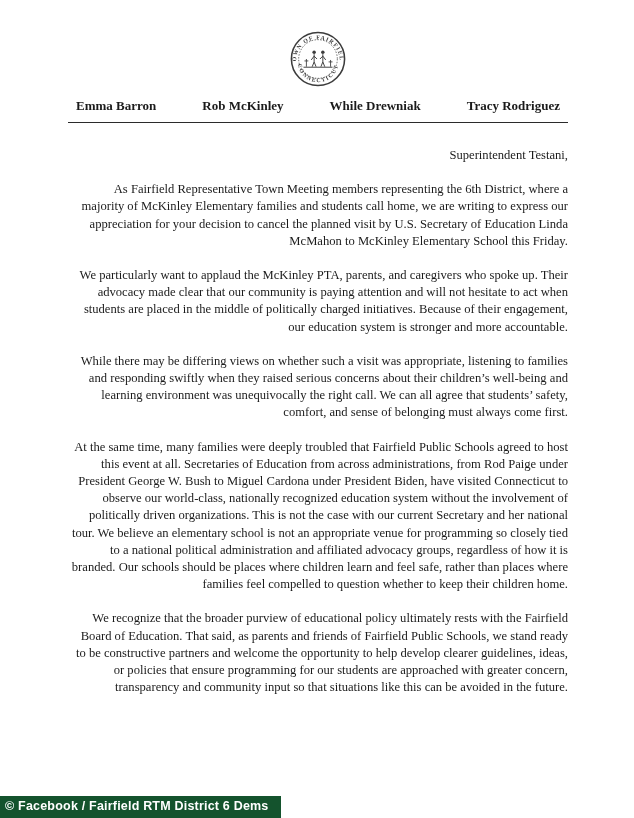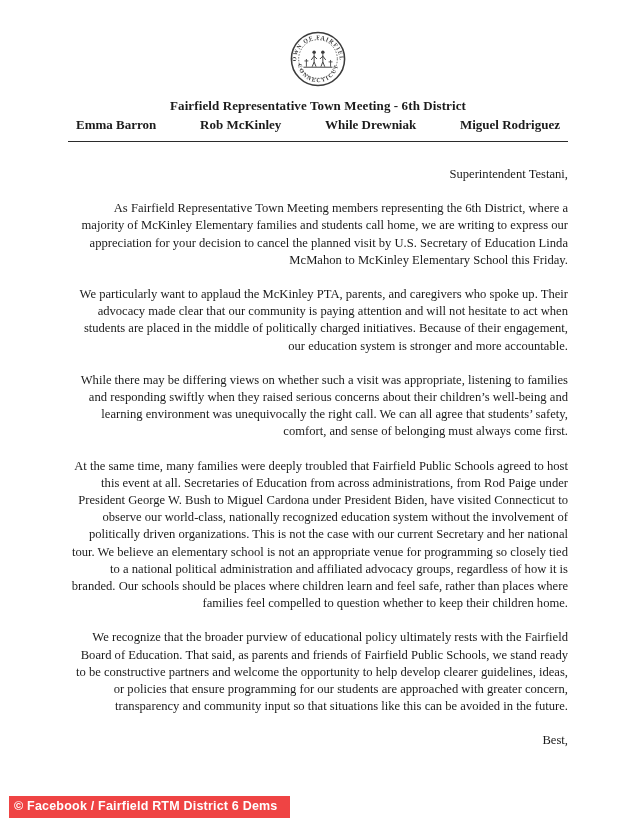--- a/index.html
+++ b/index.html
@@ -49,24 +49,24 @@
     line-height: 17.2px;
   }
   .body-text p {
     margin: 0 0 17px 0;
     text-align: right;
   }
   .salutation { margin-bottom: 17px; }
   .closing { margin: 0 0 17px 0; }
   .credit-bar {
     position: absolute;
-    left: 9px;
+    left: 0;
     bottom: 0;
     display: inline-block;
-    background: #ef4444;
+    background: #14532d;
     color: #ffffff;
     font-family: "Liberation Sans", sans-serif;
     font-weight: 700;
     font-size: 12.5px;
     line-height: 21px;
     padding: 0 12px 1px 5px;
     letter-spacing: 0.2px;
   }
   .seal-text {
     font-family: "Liberation Serif", serif;
@@ -98,39 +98,37 @@
           <circle cx="26" cy="23" r="1.8" fill="#3c3c3c" stroke="none"></circle>
           <path d="M26 25 L26 33 M26 27 L23 31 M26 27 L29 30 M26 33 L24 38 M26 33 L28 38" fill="none"></path>
           <circle cx="35" cy="23" r="1.8" fill="#3c3c3c" stroke="none"></circle>
           <path d="M35 25 L35 33 M35 27 L32 30 M35 27 L38 31 M35 33 L33 38 M35 33 L37 38" fill="none"></path>
           <path d="M18 38 L18 30 M16 32 L20 32" fill="none" stroke-width="0.9"></path>
           <path d="M43 38 L43 31 M41 33 L45 33" fill="none" stroke-width="0.9"></path>
         </g>
       </svg>
     </div>
 
-    <div class="letterhead-title">Fairfield Representative Town Meeting - 6th District</div>
 
     <div class="members-row">
       <span>Emma Barron</span>
       <span>Rob McKinley</span>
       <span>While Drewniak</span>
-      <span>Miguel Rodriguez</span>
+      <span>Tracy Rodriguez</span>
     </div>
 
     <hr class="rule">
 
     <div class="body-text">
       <p class="salutation">Superintendent Testani,</p>
       <p>As Fairfield Representative Town Meeting members representing the 6th District, where a majority of McKinley Elementary families and students call home, we are writing to express our appreciation for your decision to cancel the planned visit by U.S. Secretary of Education Linda McMahon to McKinley Elementary School this Friday.</p>
       <p>We particularly want to applaud the McKinley PTA, parents, and caregivers who spoke up. Their advocacy made clear that our community is paying attention and will not hesitate to act when students are placed in the middle of politically charged initiatives. Because of their engagement, our education system is stronger and more accountable.</p>
       <p>While there may be differing views on whether such a visit was appropriate, listening to families and responding swiftly when they raised serious concerns about their children’s well-being and learning environment was unequivocally the right call. We can all agree that students’ safety, comfort, and sense of belonging must always come first.</p>
       <p>At the same time, many families were deeply troubled that Fairfield Public Schools agreed to host this event at all. Secretaries of Education from across administrations, from Rod Paige under President George W. Bush to Miguel Cardona under President Biden, have visited Connecticut to observe our world-class, nationally recognized education system without the involvement of politically driven organizations. This is not the case with our current Secretary and her national tour. We believe an elementary school is not an appropriate venue for programming so closely tied to a national political administration and affiliated advocacy groups, regardless of how it is branded. Our schools should be places where children learn and feel safe, rather than places where families feel compelled to question whether to keep their children home.</p>
       <p>We recognize that the broader purview of educational policy ultimately rests with the Fairfield Board of Education. That said, as parents and friends of Fairfield Public Schools, we stand ready to be constructive partners and welcome the opportunity to help develop clearer guidelines, ideas, or policies that ensure programming for our students are approached with greater concern, transparency and community input so that situations like this can be avoided in the future.</p>
-      <p class="closing">Best,</p>
 
     </div>
 
   </div>
 
   <div class="credit-bar">© Facebook / Fairfield RTM District 6 Dems</div>
 
 </div>
 
 </body></html>

